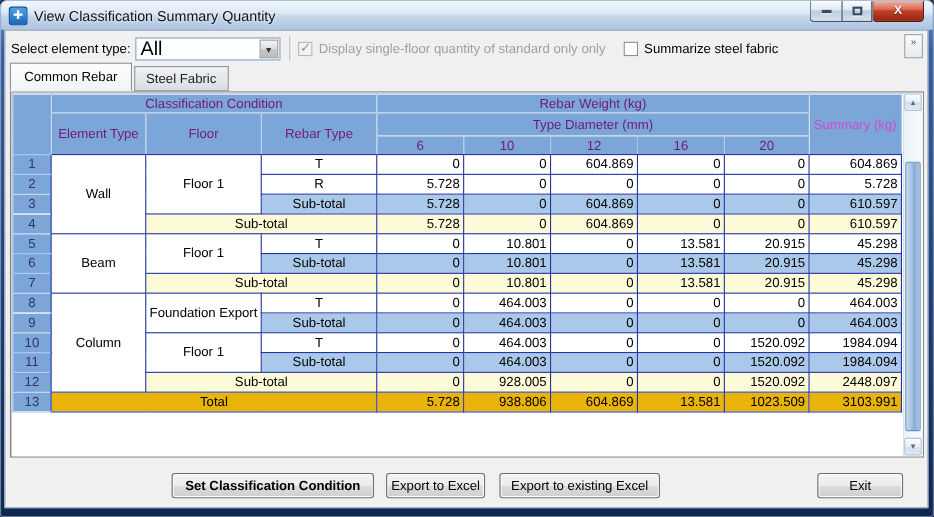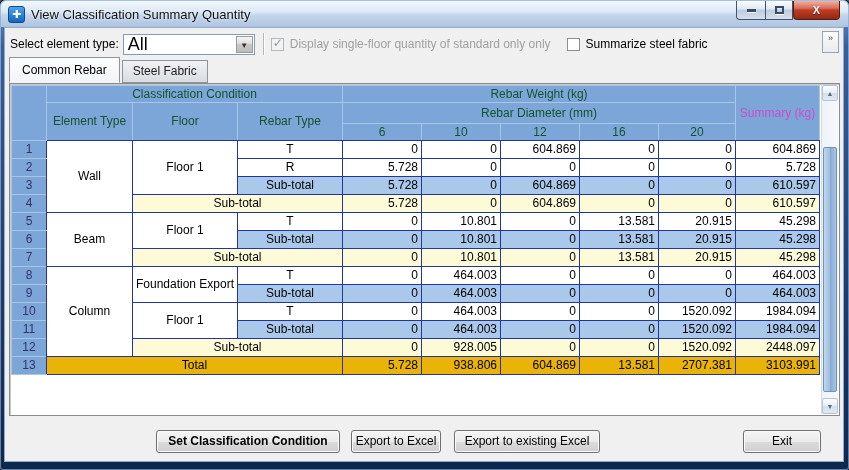--- a/index.html
+++ b/index.html
@@ -86,21 +86,21 @@
 
   
   .grid-wrap{
     position:absolute; top:55px; left:4px; right:3px; bottom:45px;
     background:#fff; border:1px solid #8b8b8b; box-shadow:inset 1px 1px 0 #c9c9c9;
     overflow:hidden;
   }
   table.grid{ border-collapse:collapse; table-layout:fixed; margin:1px 0 0 1px; }
   .grid th, .grid td{ font-size:12px; font-weight:normal; overflow:hidden; white-space:nowrap; }
   .grid thead th{
-    background:#7ca5d8; color:#14532d; border:1px solid #a9c6e8; text-align:center; line-height:15px;
+    background:#7ca5d8; color:#701a75; border:1px solid #a9c6e8; text-align:center; line-height:15px;
   }
   .grid thead tr.h3 th{ border-bottom:1px solid #2335a0; height:17px; }
   .grid thead th.summary-h{ color:#cb4ecb; border-bottom:1px solid #2335a0; }
   .grid tbody td{ border:1px solid #2335a0; height:18px; line-height:17px; color:#000; background:#fff; }
   .grid td.rownum{
     background:#7ca5d8; color:#343464; text-align:center;
     border:1px solid #a9c6e8; border-right:1px solid #2335a0;
   }
   .grid td.lab{ text-align:center; }
   .grid td.val{ text-align:right; padding-right:3px; }
@@ -194,21 +194,21 @@
           <tr style="height:17px">
             <th rowspan="3"></th>
             <th colspan="3">Classification Condition</th>
             <th colspan="5">Rebar Weight (kg)</th>
             <th rowspan="3" class="summary-h">Summary (kg)</th>
           </tr>
           <tr style="height:21px">
             <th rowspan="2" style="border-bottom:1px solid #2335a0">Element Type</th>
             <th rowspan="2" style="border-bottom:1px solid #2335a0">Floor</th>
             <th rowspan="2" style="border-bottom:1px solid #2335a0">Rebar Type</th>
-            <th colspan="5">Rebar Diameter (mm)</th>
+            <th colspan="5">Type Diameter (mm)</th>
           </tr>
           <tr class="h3">
             <th>6</th>
             <th>10</th>
             <th>12</th>
             <th>16</th>
             <th>20</th>
           </tr>
         </thead>
         <tbody id="grid-body">
@@ -339,21 +339,21 @@
               <td class="val es">1520.092</td>
               <td class="val es">2448.097</td>
             </tr>
             <tr>
               <td class="rownum">13</td>
               <td colspan="3" class="lab tot">Total</td>
               <td class="val tot">5.728</td>
               <td class="val tot">938.806</td>
               <td class="val tot">604.869</td>
               <td class="val tot">13.581</td>
-              <td class="val tot">2707.381</td>
+              <td class="val tot">1023.509</td>
               <td class="val tot">3103.991</td>
             </tr>
           </tbody>
       </table>
       <div class="vscroll">
         <div class="sb-btn sb-up">▲</div>
         <div class="sb-thumb"></div>
         <div class="sb-btn sb-down">▼</div>
       </div>
     </div>

